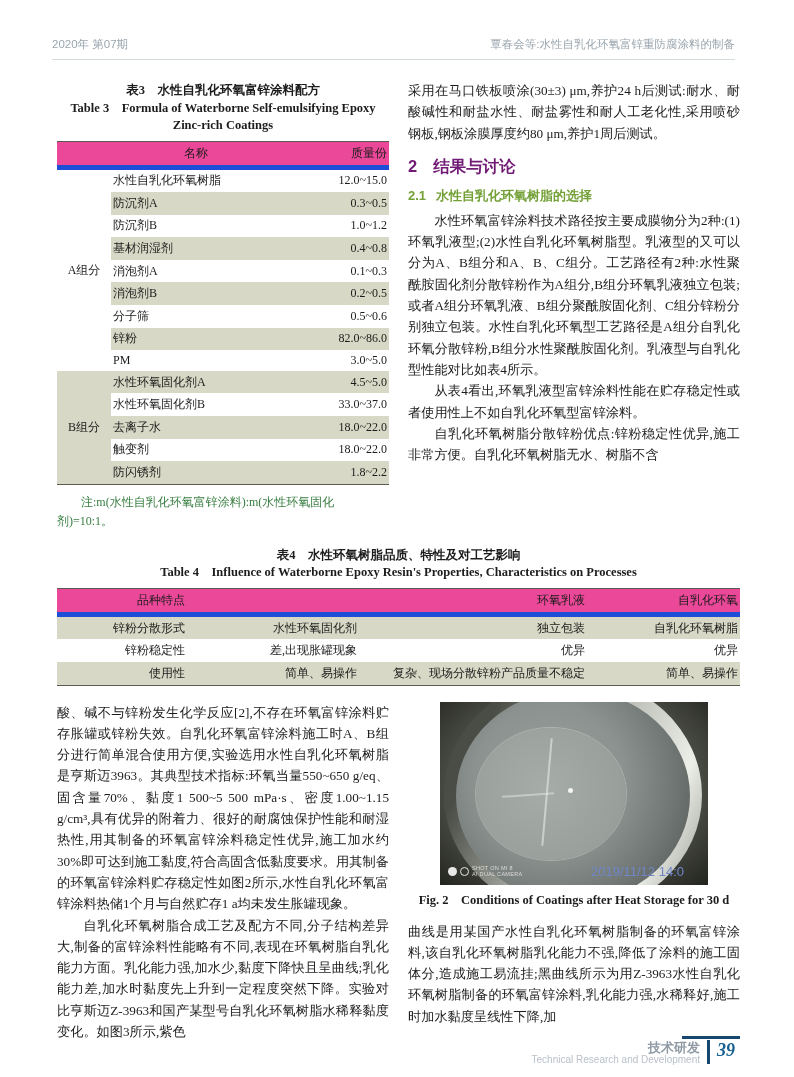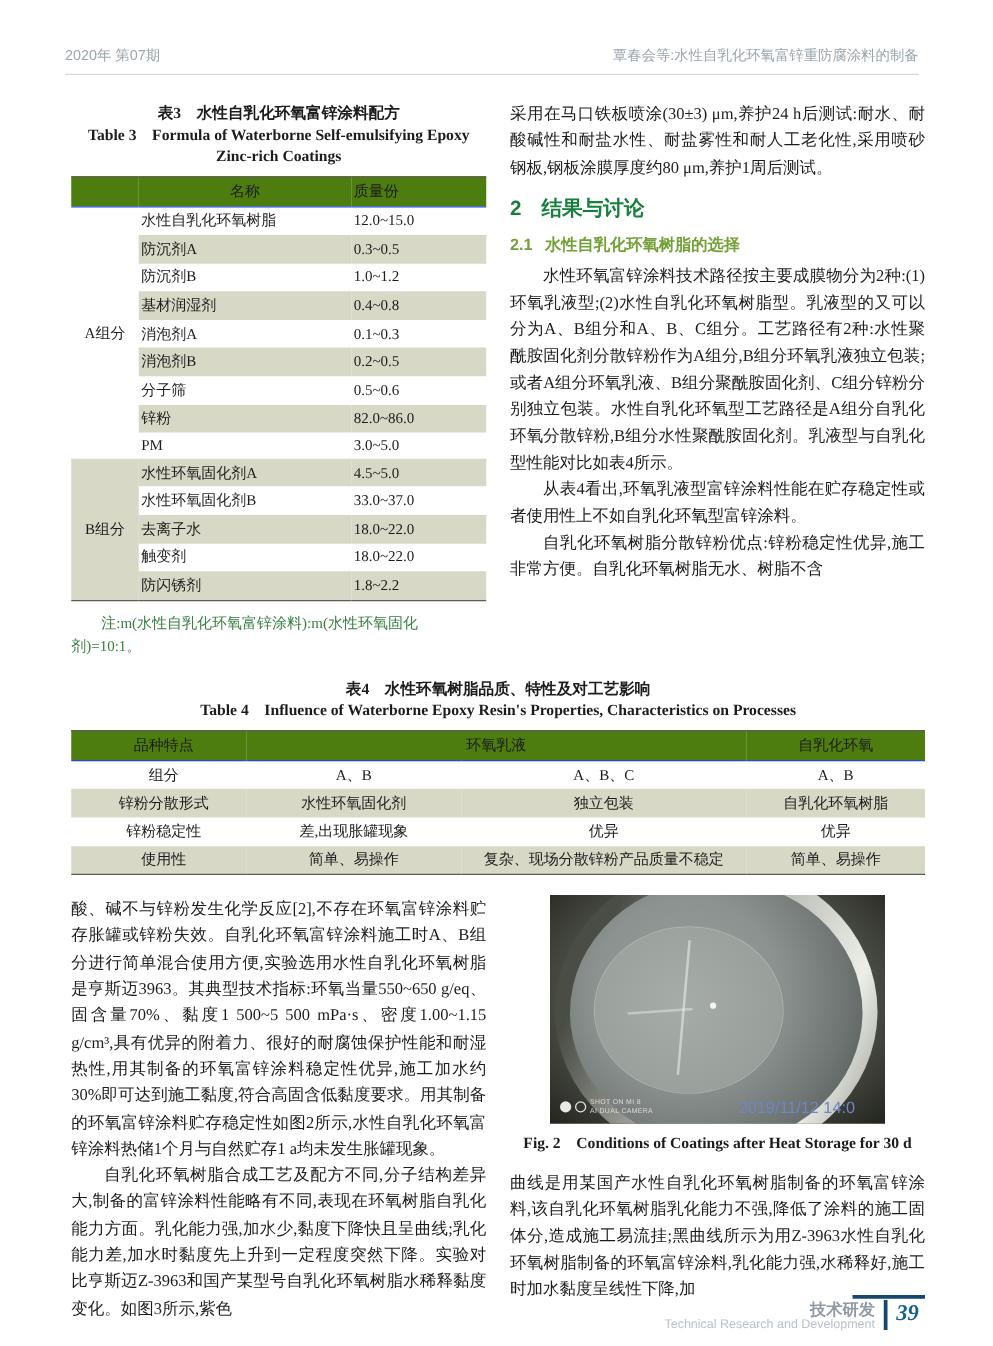--- a/index.html
+++ b/index.html
@@ -13,42 +13,42 @@
 
   .content{position:absolute;top:80px;left:57px;width:683px;}
   .twocol{display:flex;gap:19px;}
   .col{width:332px;}
 
   
   .para{font-size:13.2px;line-height:21.3px;text-align:justify;margin:0;}
   .para.ind{text-indent:2em;}
 
   
-  .sec2{color:#15803d;font-family:"Liberation Sans","DejaVu Sans",sans-serif;font-weight:bold;
+  .sec2{color:#701a75;font-family:"Liberation Sans","DejaVu Sans",sans-serif;font-weight:bold;
         font-size:16.5px;margin:12px 0 9px 0;}
   .sec2 .num{margin-right:16px;}
   .sec21{color:#74a137;font-family:"Liberation Sans","DejaVu Sans",sans-serif;font-weight:bold;
         font-size:13px;margin:0 0 5px 0;}
   .sec21 .num{margin-right:10px;}
 
   
   .tbl-title{text-align:center;font-weight:bold;font-size:12.5px;line-height:17.5px;margin:2px 0 6px 0;}
   table.tbl{width:100%;border-collapse:collapse;font-size:12px;
             border-top:1.5px solid #5b5b50;border-bottom:1.5px solid #5b5b50;}
-  table.tbl th{background:#4d7c0f;font-weight:normal;padding:3px 2px;border-bottom:1px solid #1d4ed8;}
+  table.tbl th{background:#ec4899;font-weight:normal;padding:3px 2px;border-bottom:5px solid #1d4ed8;}
   table.tbl td{padding:2.8px 2px;}
   tr.shaded{background:#d8d8c6;}
   .grp{width:50px;text-align:center;vertical-align:middle;}
   .nm{text-align:left;padding-left:26px;}
-  .vl{width:104px;text-align:left;}
+  .vl{width:104px;text-align:right;}
   .t3note{color:#377e41;font-size:12px;line-height:19px;text-indent:2em;margin:8px 0 0 0;}
 
   .t4block{margin-top:16px;}
-  table.t4 td.c1, table.t4 th.c1{text-align:center;padding-left:10px;width:128px;}
-  table.t4 td.cc, table.t4 th.cc{text-align:center;}
+  table.t4 td.c1, table.t4 th.c1{text-align:right;padding-left:0;width:128px;}
+  table.t4 td.cc, table.t4 th.cc{text-align:right;}
   table.t4 .w2{width:168px;} table.t4 .w3{width:224px;}
 
   .bottom{margin-top:16px;justify-content:center;}
 
   
   .photo{position:relative;width:268px;height:183px;margin:0 auto;overflow:hidden;
          background:radial-gradient(ellipse at 50% 45%, #55584f 55%, #22241e 100%);}
   .can-rim{position:absolute;left:4px;top:-26px;width:258px;height:238px;border-radius:50%;
          background:linear-gradient(115deg,#4a4d45 18%,#b9bcb4 52%,#eceee8 78%,#9fa29a 96%);}
   .can-paint{position:absolute;left:16px;top:-12px;width:234px;height:212px;border-radius:50%;
@@ -196,26 +196,20 @@
       </div>
       <table class="tbl t4">
         <thead>
           <tr>
             <th class="c1">品种特点</th>
             <th class="cc" colspan="2">环氧乳液</th>
             <th class="cc">自乳化环氧</th>
           </tr>
         </thead>
         <tbody>
-            <tr>
-              <td class="c1">组分</td>
-              <td class="cc w2">A、B</td>
-              <td class="cc w3">A、B、C</td>
-              <td class="cc">A、B</td>
-            </tr>
             <tr class="shaded">
               <td class="c1">锌粉分散形式</td>
               <td class="cc w2">水性环氧固化剂</td>
               <td class="cc w3">独立包装</td>
               <td class="cc">自乳化环氧树脂</td>
             </tr>
             <tr>
               <td class="c1">锌粉稳定性</td>
               <td class="cc w2">差,出现胀罐现象</td>
               <td class="cc w3">优异</td>

